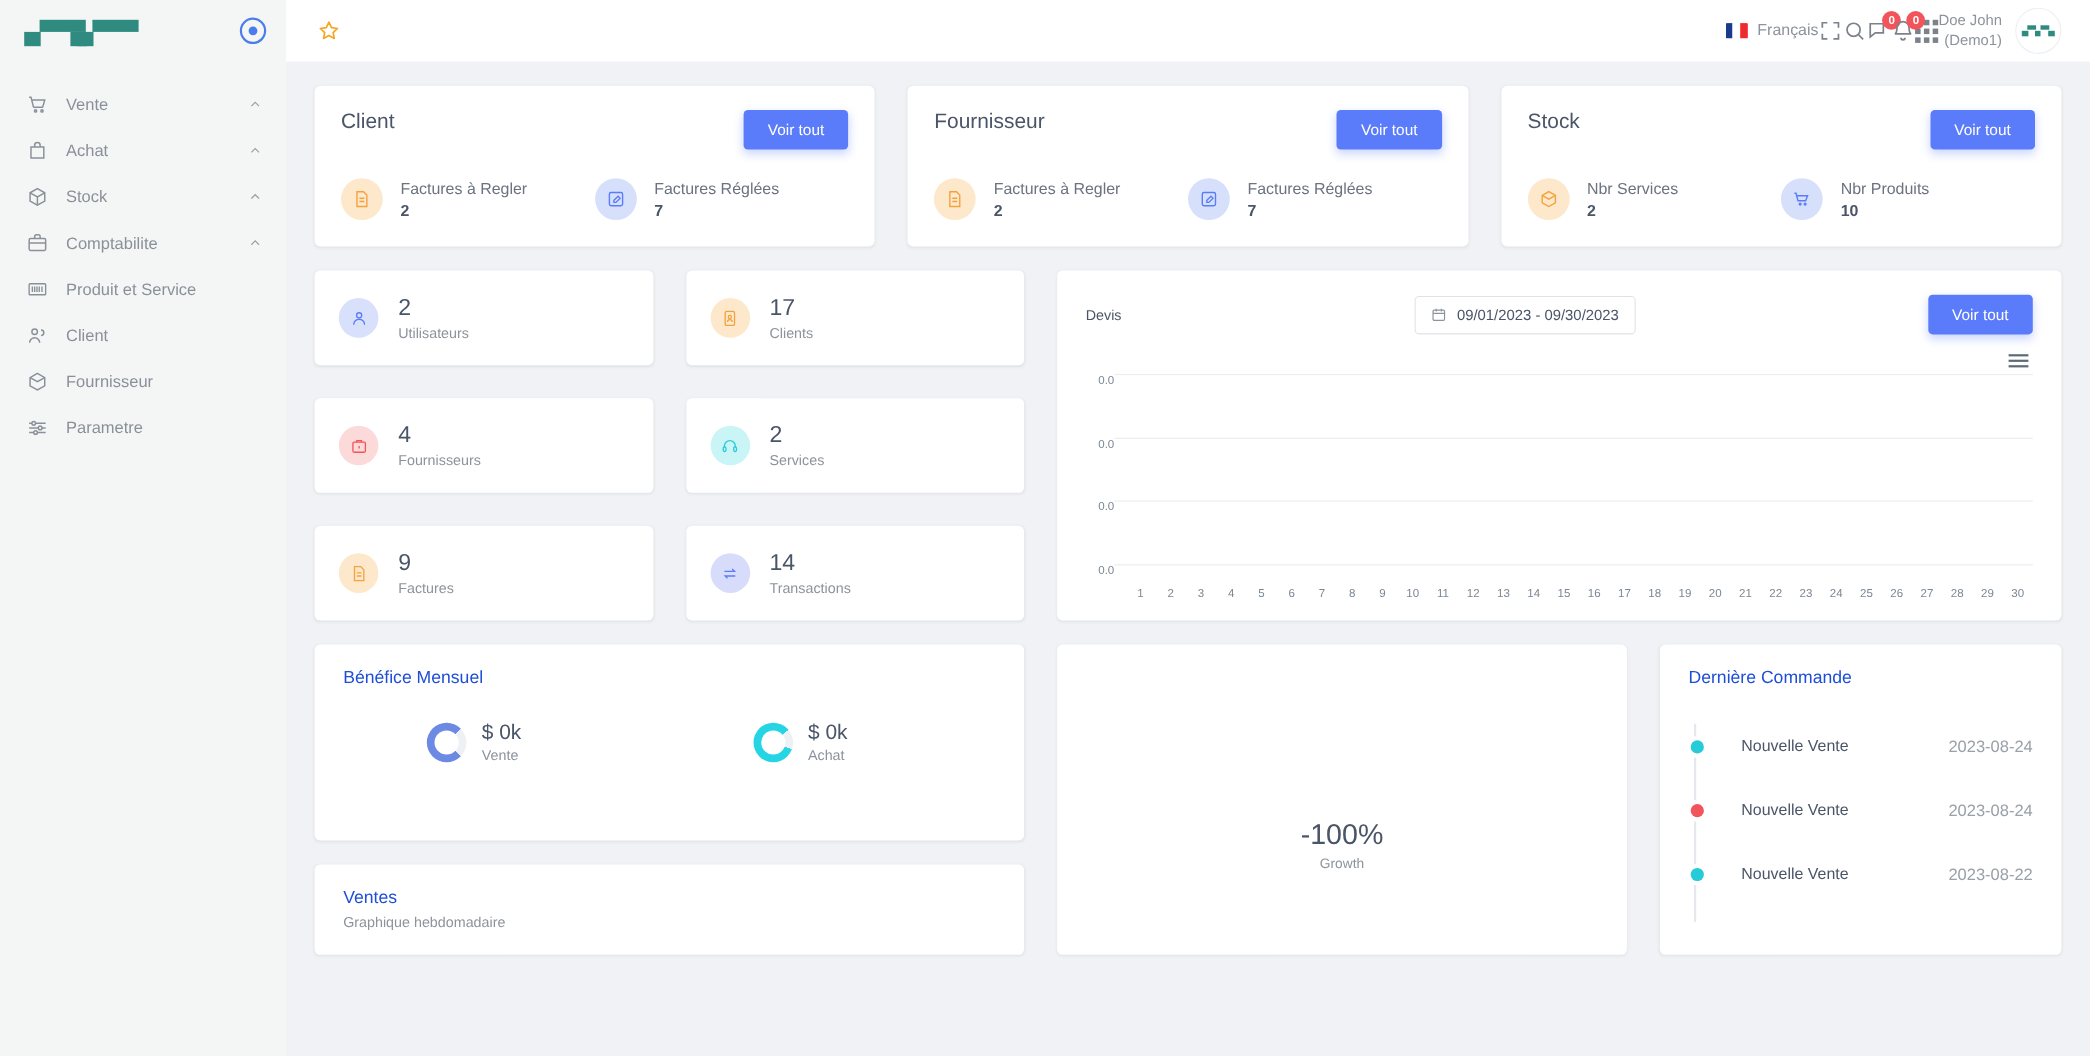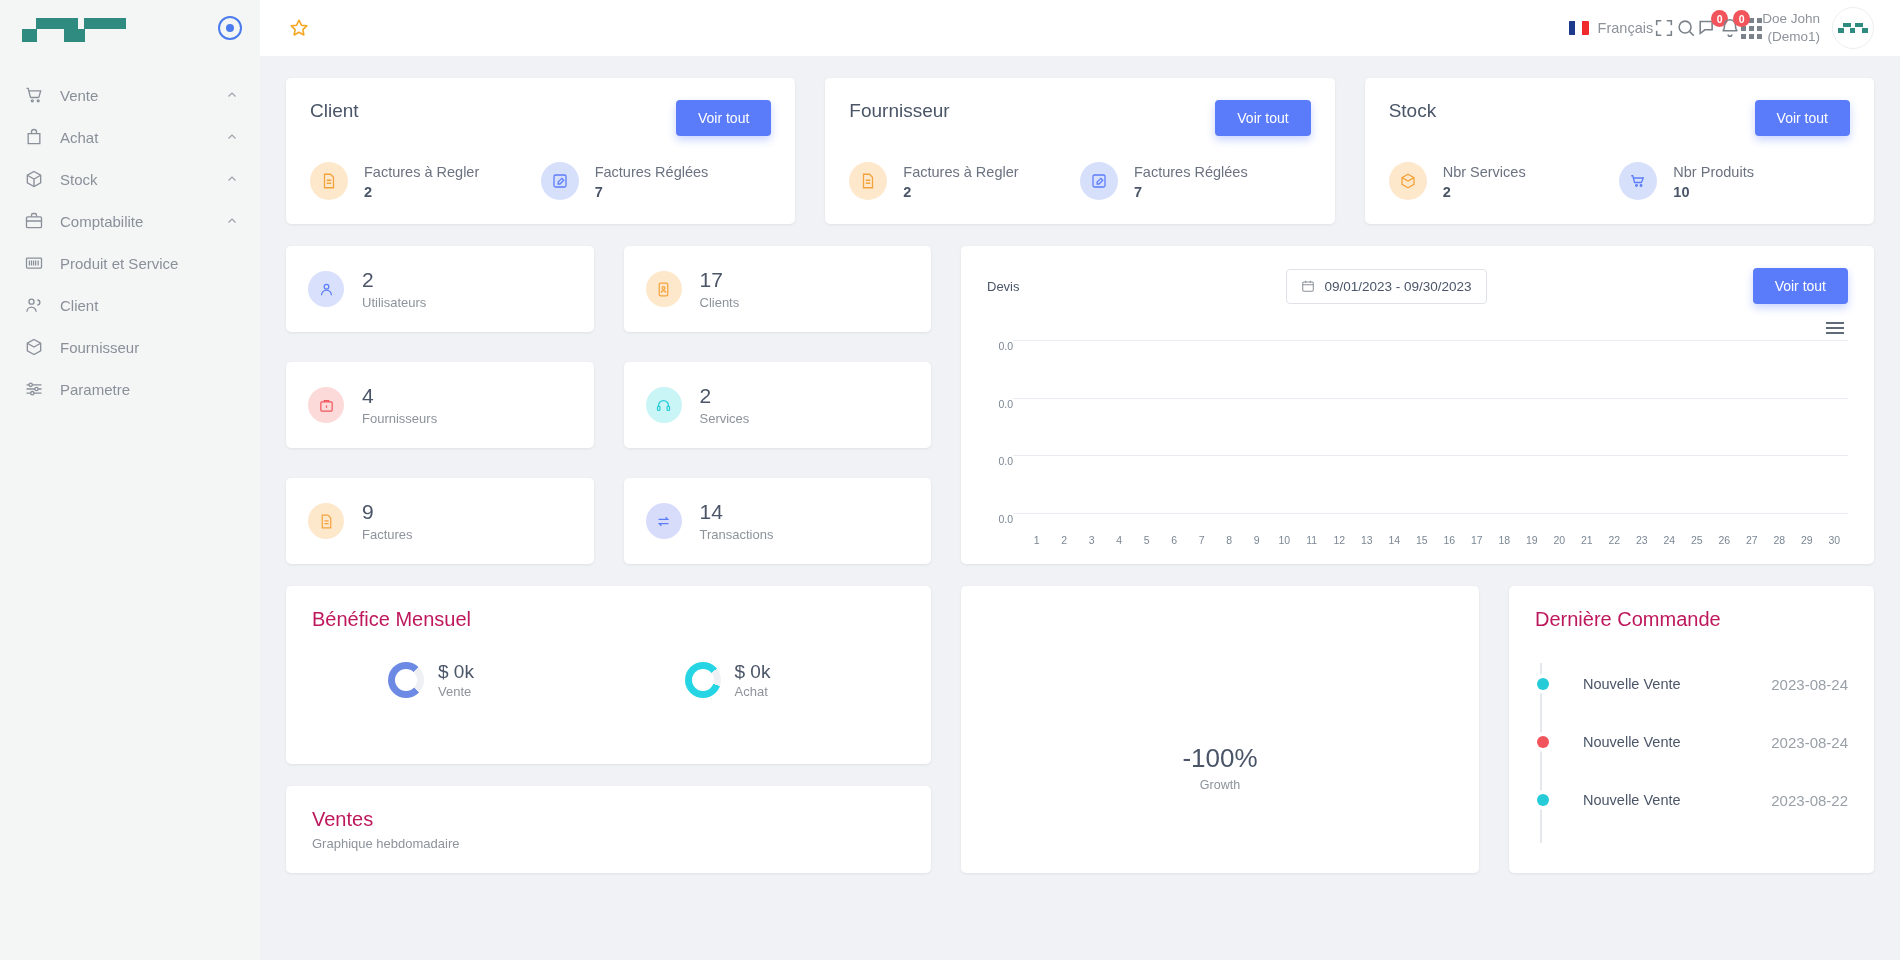--- a/index.html
+++ b/index.html
@@ -136,21 +136,21 @@
   .gridline { display: flex; align-items: flex-start; }
   .ytick { font-size: 10.5px; color: #7b8794; width: 26px; text-align: right; flex: 0 0 26px; }
   .gl { flex: 1; height: 1px; background: #e9ecf0; }
   .xaxis { display: flex; padding-left: 36px; margin-top: 9px; }
   .xtick { flex: 1; text-align: center; font-size: 10.5px; color: #7b8794; }
 
   
   .row-bot { display: flex; gap: 30px; }
   .col-left { width: 645px; flex: 0 0 645px; display: flex; flex-direction: column; gap: 22px; }
   .benef { padding: 22px 26px 26px 26px; height: 178px; }
-  .panel-title { font-size: 20px; color: #be185d; }
+  .panel-title { font-size: 16px; color: #1d4ed8; }
   .gauges { display: flex; margin-top: 30px; }
   .gauge { flex: 1; display: flex; align-items: center; gap: 14px; padding-left: 76px; }
   .donut { width: 36px; height: 36px; border-radius: 50%; flex: 0 0 36px; }
   .d-blue { background: conic-gradient(from 135deg, #6c8ae4 0deg 270deg, #eef0f3 270deg 360deg); }
   .d-cyan { background: conic-gradient(from 110deg, #25d5e4 0deg 300deg, #eef0f3 300deg 360deg); }
   .donut::after { content:''; display:block; width:22px; height:22px; margin:7px; border-radius:50%; background:#fff; }
   .gval { font-size: 19px; color: #4a5568; line-height: 1.15; }
   .glbl { font-size: 13px; color: #8d939b; margin-top: 1px; }
   .ventes { padding: 22px 26px; flex: 1; }
   .ventes-sub { font-size: 13px; color: #8d939b; margin-top: 5px; }

